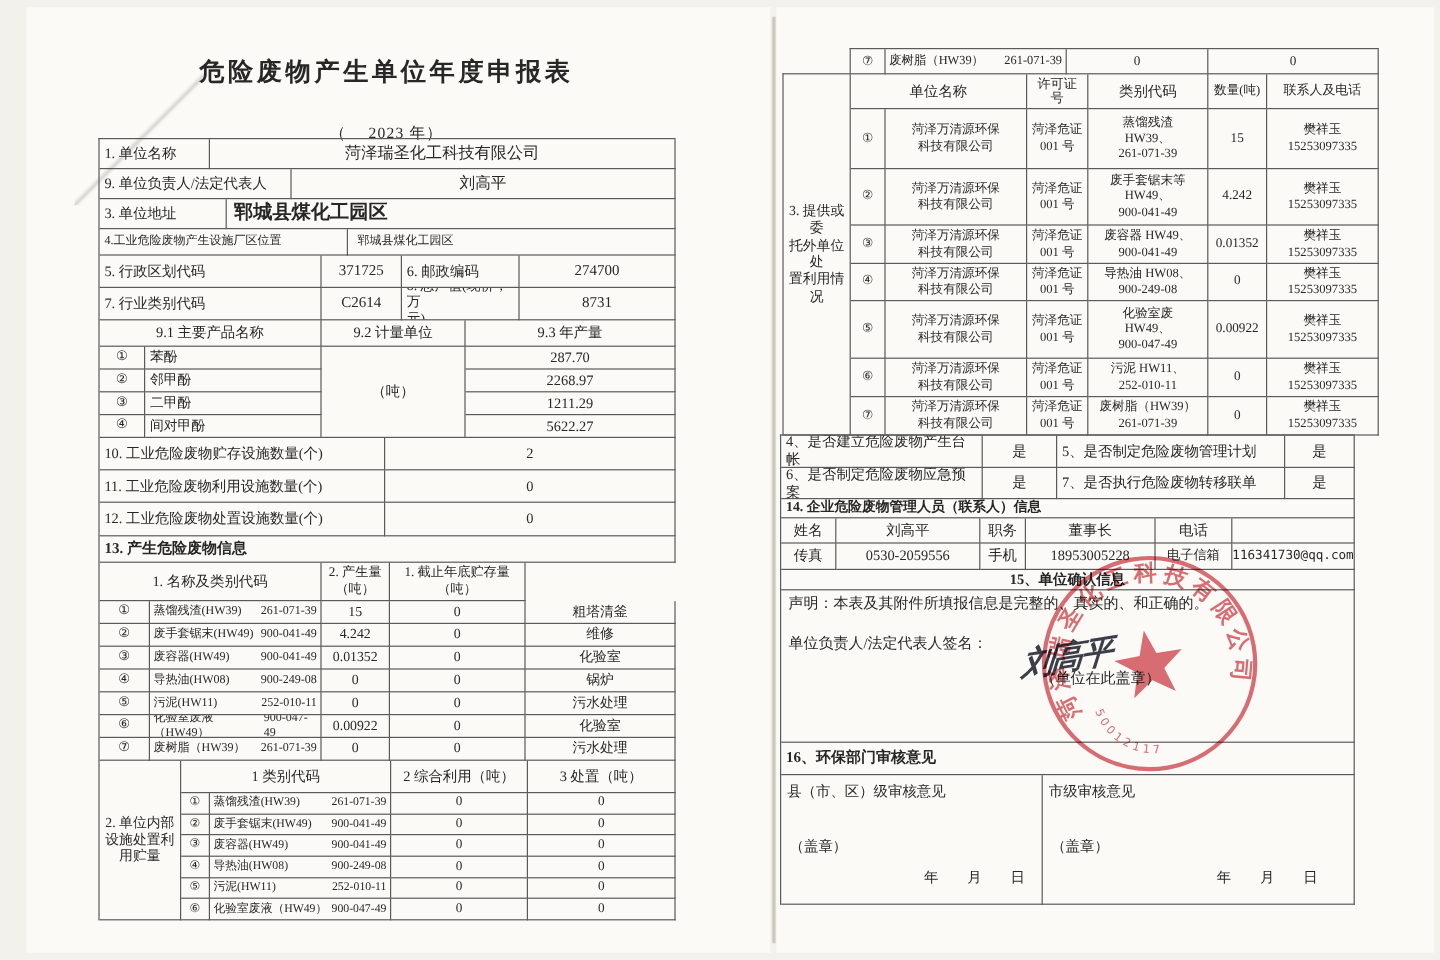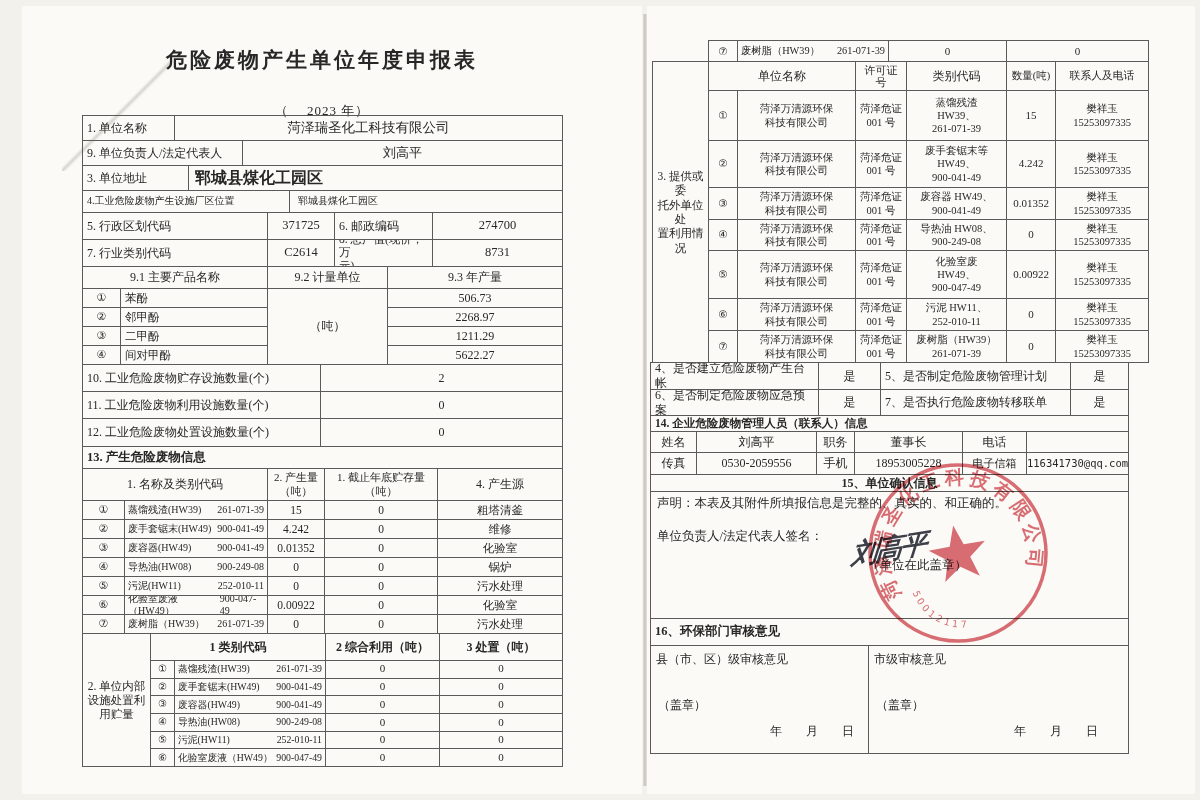--- a/index.html
+++ b/index.html
@@ -98,21 +98,21 @@
           <div class="c" style="width:38px;font-size:11px;">③</div>
           <div class="c L" style="flex:1;font-size:11.5px;">二甲酚</div>
         </div>
         <div class="r" style="height:19px;">
           <div class="c" style="width:38px;font-size:11px;">④</div>
           <div class="c L" style="flex:1;font-size:11.5px;">间对甲酚</div>
         </div>
       </div>
       <div class="c" style="width:120px;">（吨）</div>
       <div class="col" style="flex:1;">
-        <div class="c" style="height:19px;font-size:12px;">506.73</div>
+        <div class="c" style="height:19px;font-size:12px;">287.70</div>
         <div class="c" style="height:19px;font-size:12px;">2268.97</div>
         <div class="c" style="height:19px;font-size:12px;">1211.29</div>
         <div class="c" style="height:19px;font-size:12px;">5622.27</div>
       </div>
     </div>
 
     <div class="r" style="height:27px;">
       <div class="c L" style="width:238px;">10. 工业危险废物贮存设施数量(个)</div>
       <div class="c" style="flex:1;">2</div>
     </div>
@@ -127,21 +127,20 @@
 
     <div class="r" style="height:22px;">
       <div class="c L b" style="flex:1;font-size:12.5px;">13. 产生危险废物信息</div>
     </div>
     <div class="r" style="height:32px;">
       <div class="c" style="width:185px;">1. 名称及类别代码</div>
       <div class="c pre" style="width:57px;font-size:11px;">2. 产生量
 （吨）</div>
       <div class="c pre" style="width:113px;font-size:11px;">1. 截止年底贮存量
 （吨）</div>
-      <div class="c" style="flex:1;">4. 产生源</div>
     </div>
     <div class="r" style="height:19px;">
       <div class="c" style="width:42px;font-size:11px;">①</div>
       <div class="c sb" style="width:143px;font-size:10px;">
           <span>蒸馏残渣(HW39)</span>
           <span>261-071-39</span>
         </div>
       <div class="c" style="width:57px;font-size:11.5px;">15</div>
       <div class="c" style="width:113px;font-size:11.5px;">0</div>
       <div class="c" style="flex:1;font-size:11.5px;">粗塔清釜</div>
@@ -205,21 +204,21 @@
       <div class="c" style="width:57px;font-size:11.5px;">0</div>
       <div class="c" style="width:113px;font-size:11.5px;">0</div>
       <div class="c" style="flex:1;font-size:11.5px;">污水处理</div>
     </div>
 
     <div class="r">
       <div class="c pre" style="width:68px;font-size:11.5px;">2. 单位内部
 设施处置利
 用贮量</div>
       <div class="col" style="flex:1;">
-        <div class="r" style="height:27px;font-weight:bold;">
+        <div class="r" style="height:27px;">
           <div class="c" style="width:175px;">1 类别代码</div>
           <div class="c" style="width:114px;">2 综合利用（吨）</div>
           <div class="c" style="flex:1;">3 处置（吨）</div>
         </div>
         <div class="r" style="height:17.7px;">
           <div class="c" style="width:24px;font-size:10px;">①</div>
           <div class="c sb" style="width:151px;font-size:9.8px;">
               <span>蒸馏残渣(HW39)</span>
               <span>261-071-39</span>
             </div>

